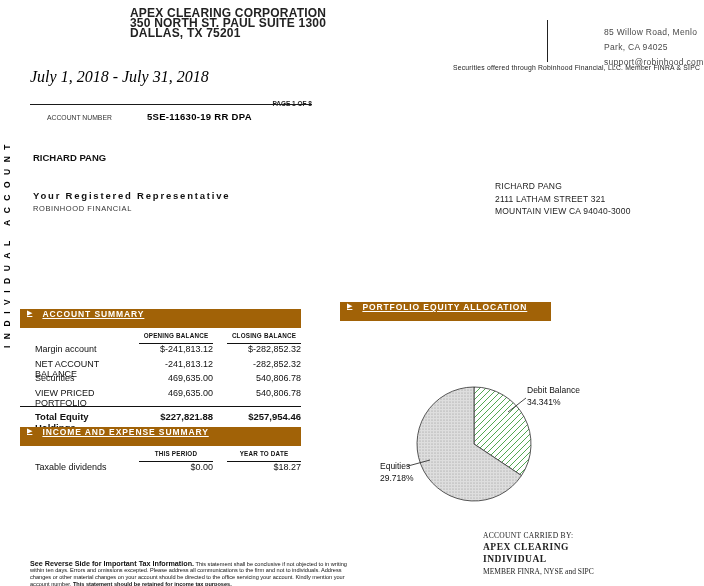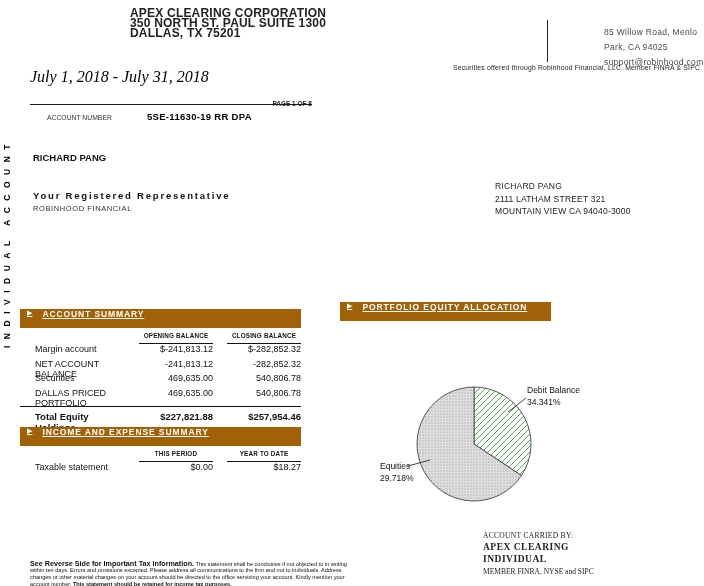--- a/index.html
+++ b/index.html
@@ -138,21 +138,21 @@
       <div class="lbl">NET ACCOUNT BALANCE</div>
       <div class="num">-241,813.12</div>
       <div class="num">-282,852.32</div>
     </div>
     <div class="frow">
       <div class="lbl">Securities</div>
       <div class="num">469,635.00</div>
       <div class="num">540,806.78</div>
     </div>
     <div class="frow">
-      <div class="lbl">DALLAS PRICED PORTFOLIO</div>
+      <div class="lbl">VIEW PRICED PORTFOLIO</div>
       <div class="num">469,635.00</div>
       <div class="num">540,806.78</div>
     </div>
     <div class="frow total">
       <div class="lbl">Total Equity Holdings</div>
       <div class="num">$227,821.88</div>
       <div class="num">$257,954.46</div>
     </div>
   </div>
 
@@ -160,21 +160,21 @@
     <span class="arrow">▶</span>
     <span class="bar-title">INCOME AND EXPENSE SUMMARY</span>
   </div>
   <div class="fin-table" id="income-table">
     <div class="fhead">
       <div></div>
       <div class="hcell">THIS PERIOD</div>
       <div class="hcell">YEAR TO DATE</div>
     </div>
     <div class="frow">
-      <div class="lbl">Taxable statement</div>
+      <div class="lbl">Taxable dividends</div>
       <div class="num">$0.00</div>
       <div class="num">$18.27</div>
     </div>
   </div>
 
   <div class="bar" id="bar-portfolio">
     <span class="arrow">▶</span>
     <span class="bar-title">PORTFOLIO EQUITY ALLOCATION</span>
   </div>
   <div class="chart-box">

